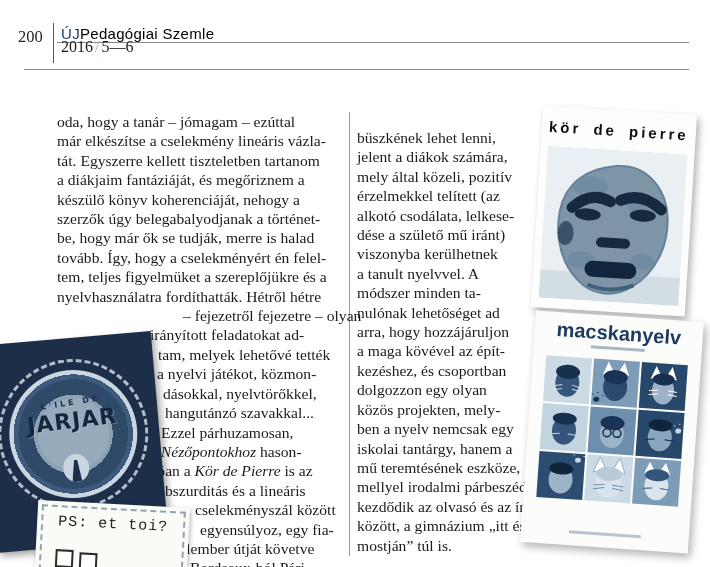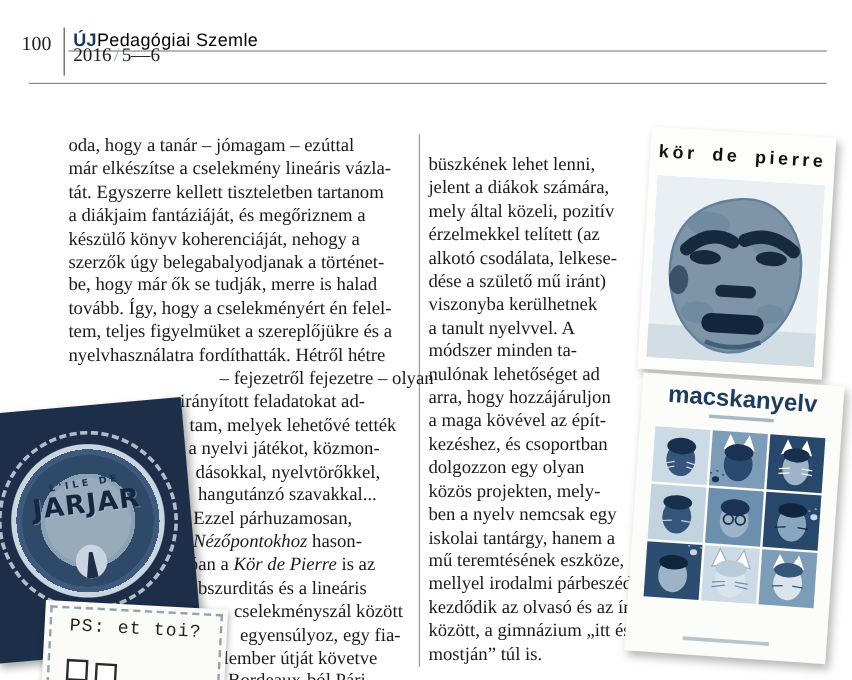--- a/index.html
+++ b/index.html
@@ -3,21 +3,21 @@
 <meta charset="utf-8">
 <style>
   html,body{margin:0;padding:0;background:#fff;}
   .page{position:relative;width:710px;height:567px;background:#ffffff;overflow:hidden;
         font-family:"Liberation Serif",serif;color:#1c1c1c;}
   .abs{position:absolute;}
   
   .pgnum{left:18px;top:27px;font:16.5px/20px "Liberation Serif",serif;color:#222;}
   .vrule{left:53px;top:23px;width:1px;height:40px;background:#555;}
   .logo{left:61px;top:25px;font:15px/18px "Liberation Sans",sans-serif;letter-spacing:.3px;}
-  .logo .uj{font-weight:bold;color:#17375e;}
+  .logo .uj{font-weight:normal;color:#17375e;}
   .logo .nm{color:#000000;}
   .hrule1{left:57px;top:42px;width:632px;height:1px;background:#888;}
   .issue{left:61px;top:37px;font:16px/20px "Liberation Serif",serif;color:#1c1c1c;}
   .issue .slash{color:#8fb4cc;padding:0 2px;}
   .hrule2{left:24px;top:69px;width:665px;height:1px;background:#888;}
   
   .coldiv{left:349px;top:112px;width:1px;height:444px;background:#999;}
   .col{font:15.6px/19.4px "Liberation Serif",serif;color:#1b1b1b;}
   .colA{left:57px;top:112px;width:292px;}
   .colB{left:357px;top:128px;width:180px;}
@@ -67,21 +67,21 @@
        border:2px dashed #93a2ad;}
   .note .txt{position:absolute;left:0;right:0;top:12px;text-align:center;
        font:15px/18px "Liberation Mono",monospace;color:#232323;letter-spacing:1px;}
   .cbx{position:absolute;width:14px;height:14px;border:2px solid #2b2b2b;background:#fff;}
 </style>
 </head>
 <body>
 
 <div class="page">
 
-  <div class="abs pgnum">100</div>
+  <div class="abs pgnum">200</div>
   <div class="abs vrule"></div>
   <div class="abs logo">
     <span class="uj">ÚJ</span><span class="nm">Pedagógiai Szemle</span>
   </div>
   <div class="abs hrule1"></div>
   <div class="abs issue">
     <span>2016</span><span class="slash">/</span><span>5—6</span>
   </div>
   <div class="abs hrule2"></div>
 

